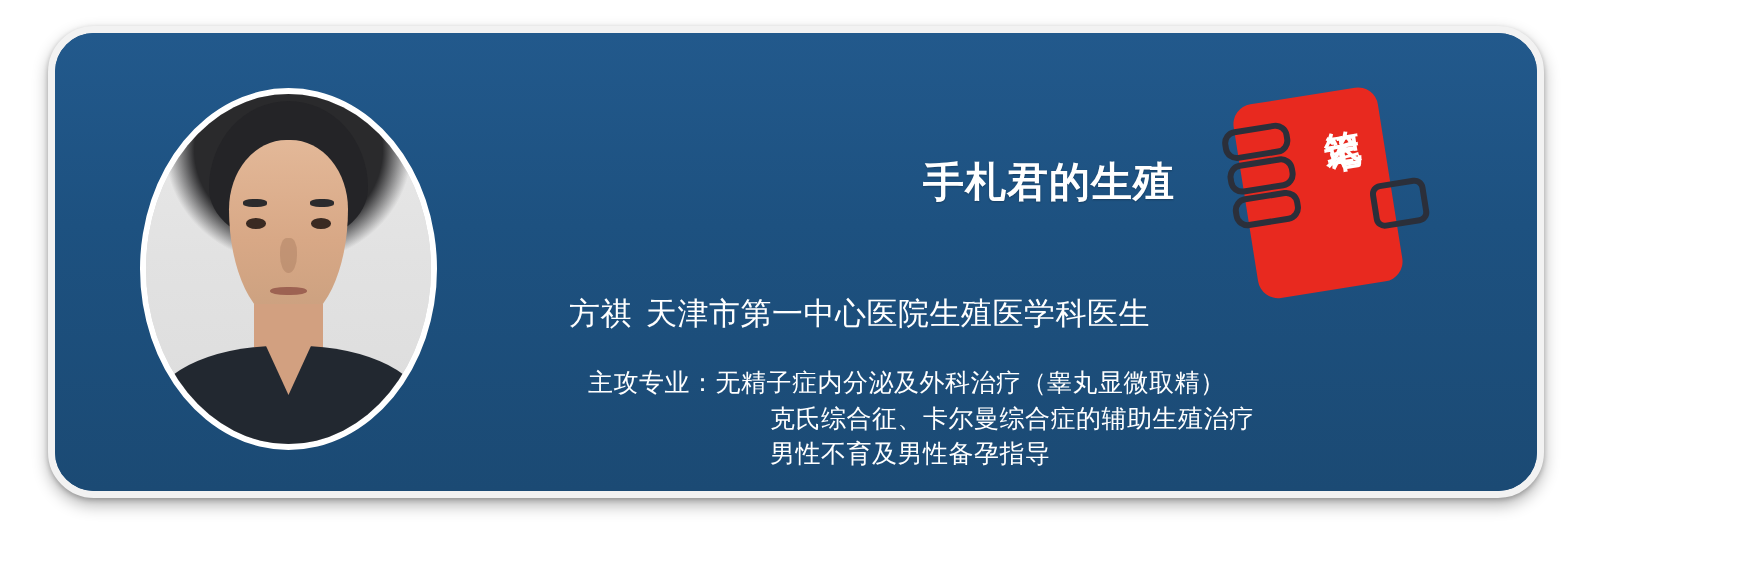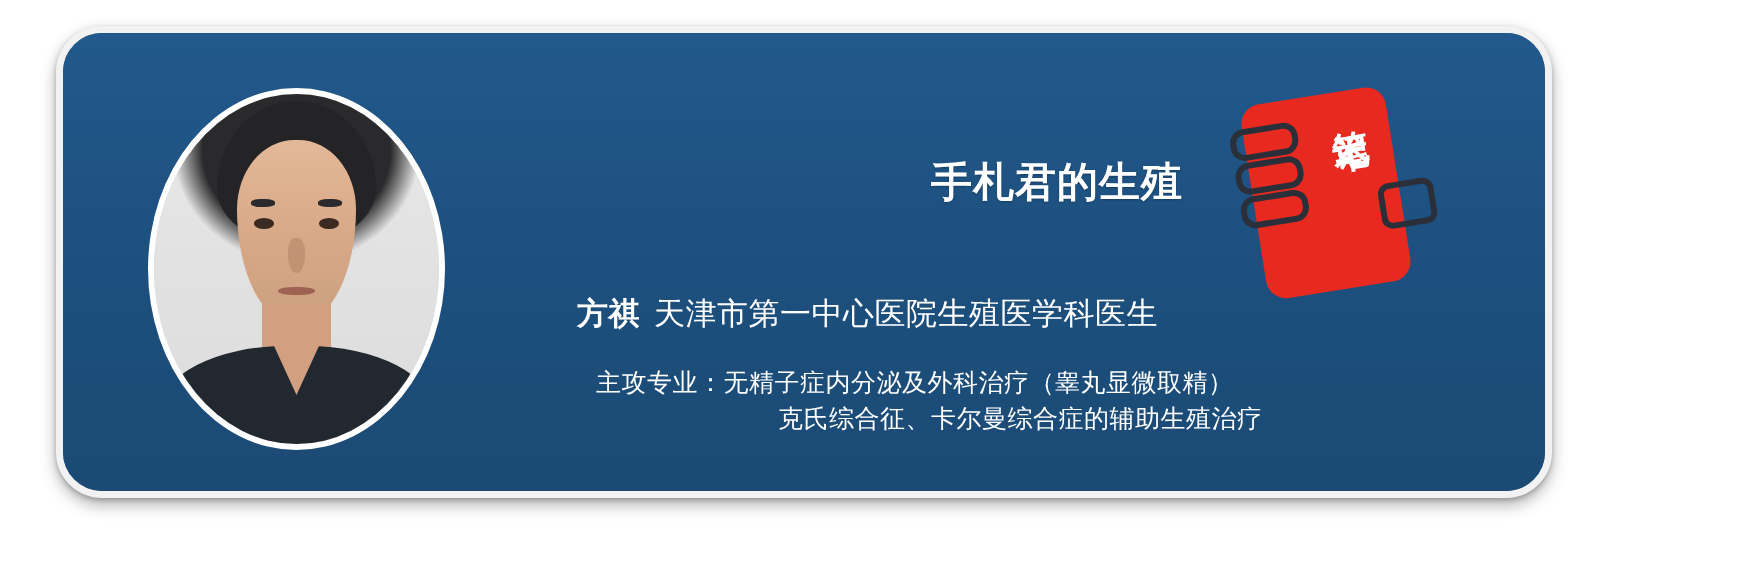--- a/index.html
+++ b/index.html
@@ -7,21 +7,21 @@
     width:1738px;height:586px;
     background:#ffffff;
     font-family:"Liberation Sans","DejaVu Sans",sans-serif;
     overflow:hidden;
     position:relative;
   }
 
   
   #doctor-card{
     position:absolute;
-    left:56px; top:26px;
+    left:48px; top:26px;
     width:1496px; height:472px;
     background:#1d5180;
     border-radius:46px;
     border:7px solid #f2f2f2;
     box-shadow:0 7px 16px rgba(0,0,0,.30), 0 2px 5px rgba(0,0,0,.22);
     box-sizing:border-box;
     overflow:hidden;
   }
   
   #card-sheen{
@@ -164,21 +164,21 @@
 
   
   #name-line{
     position:absolute;
     left:514px; top:260px;
     font-size:31px;
     color:#ffffff;
     white-space:nowrap;
     letter-spacing:.5px;
   }
-  #name-line .doctor-name{font-weight:bold;margin-right:14px;margin-top:35px;}
+  #name-line .doctor-name{font-weight:normal;margin-right:14px;margin-top:35px;}
 
   
   #specialty{
     position:absolute;
     left:533px; top:332px;
     font-size:25px;
     color:#ffffff;
     line-height:1.42;
     letter-spacing:.5px;
     white-space:nowrap;
@@ -218,14 +218,15 @@
     <div class="book-text">笔记本</div>
   </div>
 
   <div id="name-line">
     <span class="doctor-name">方祺</span><span class="doctor-affiliation">天津市第一中心医院生殖医学科医生</span>
   </div>
 
   <div id="specialty">
     <span class="sp-line">主攻专业：无精子症内分泌及外科治疗（睾丸显微取精）</span>
     <span class="sp-line indented">克氏综合征、卡尔曼综合症的辅助生殖治疗</span>
+    <span class="sp-line indented">男性不育及男性备孕指导</span>
   </div>
 </div>
 
 </body></html>

